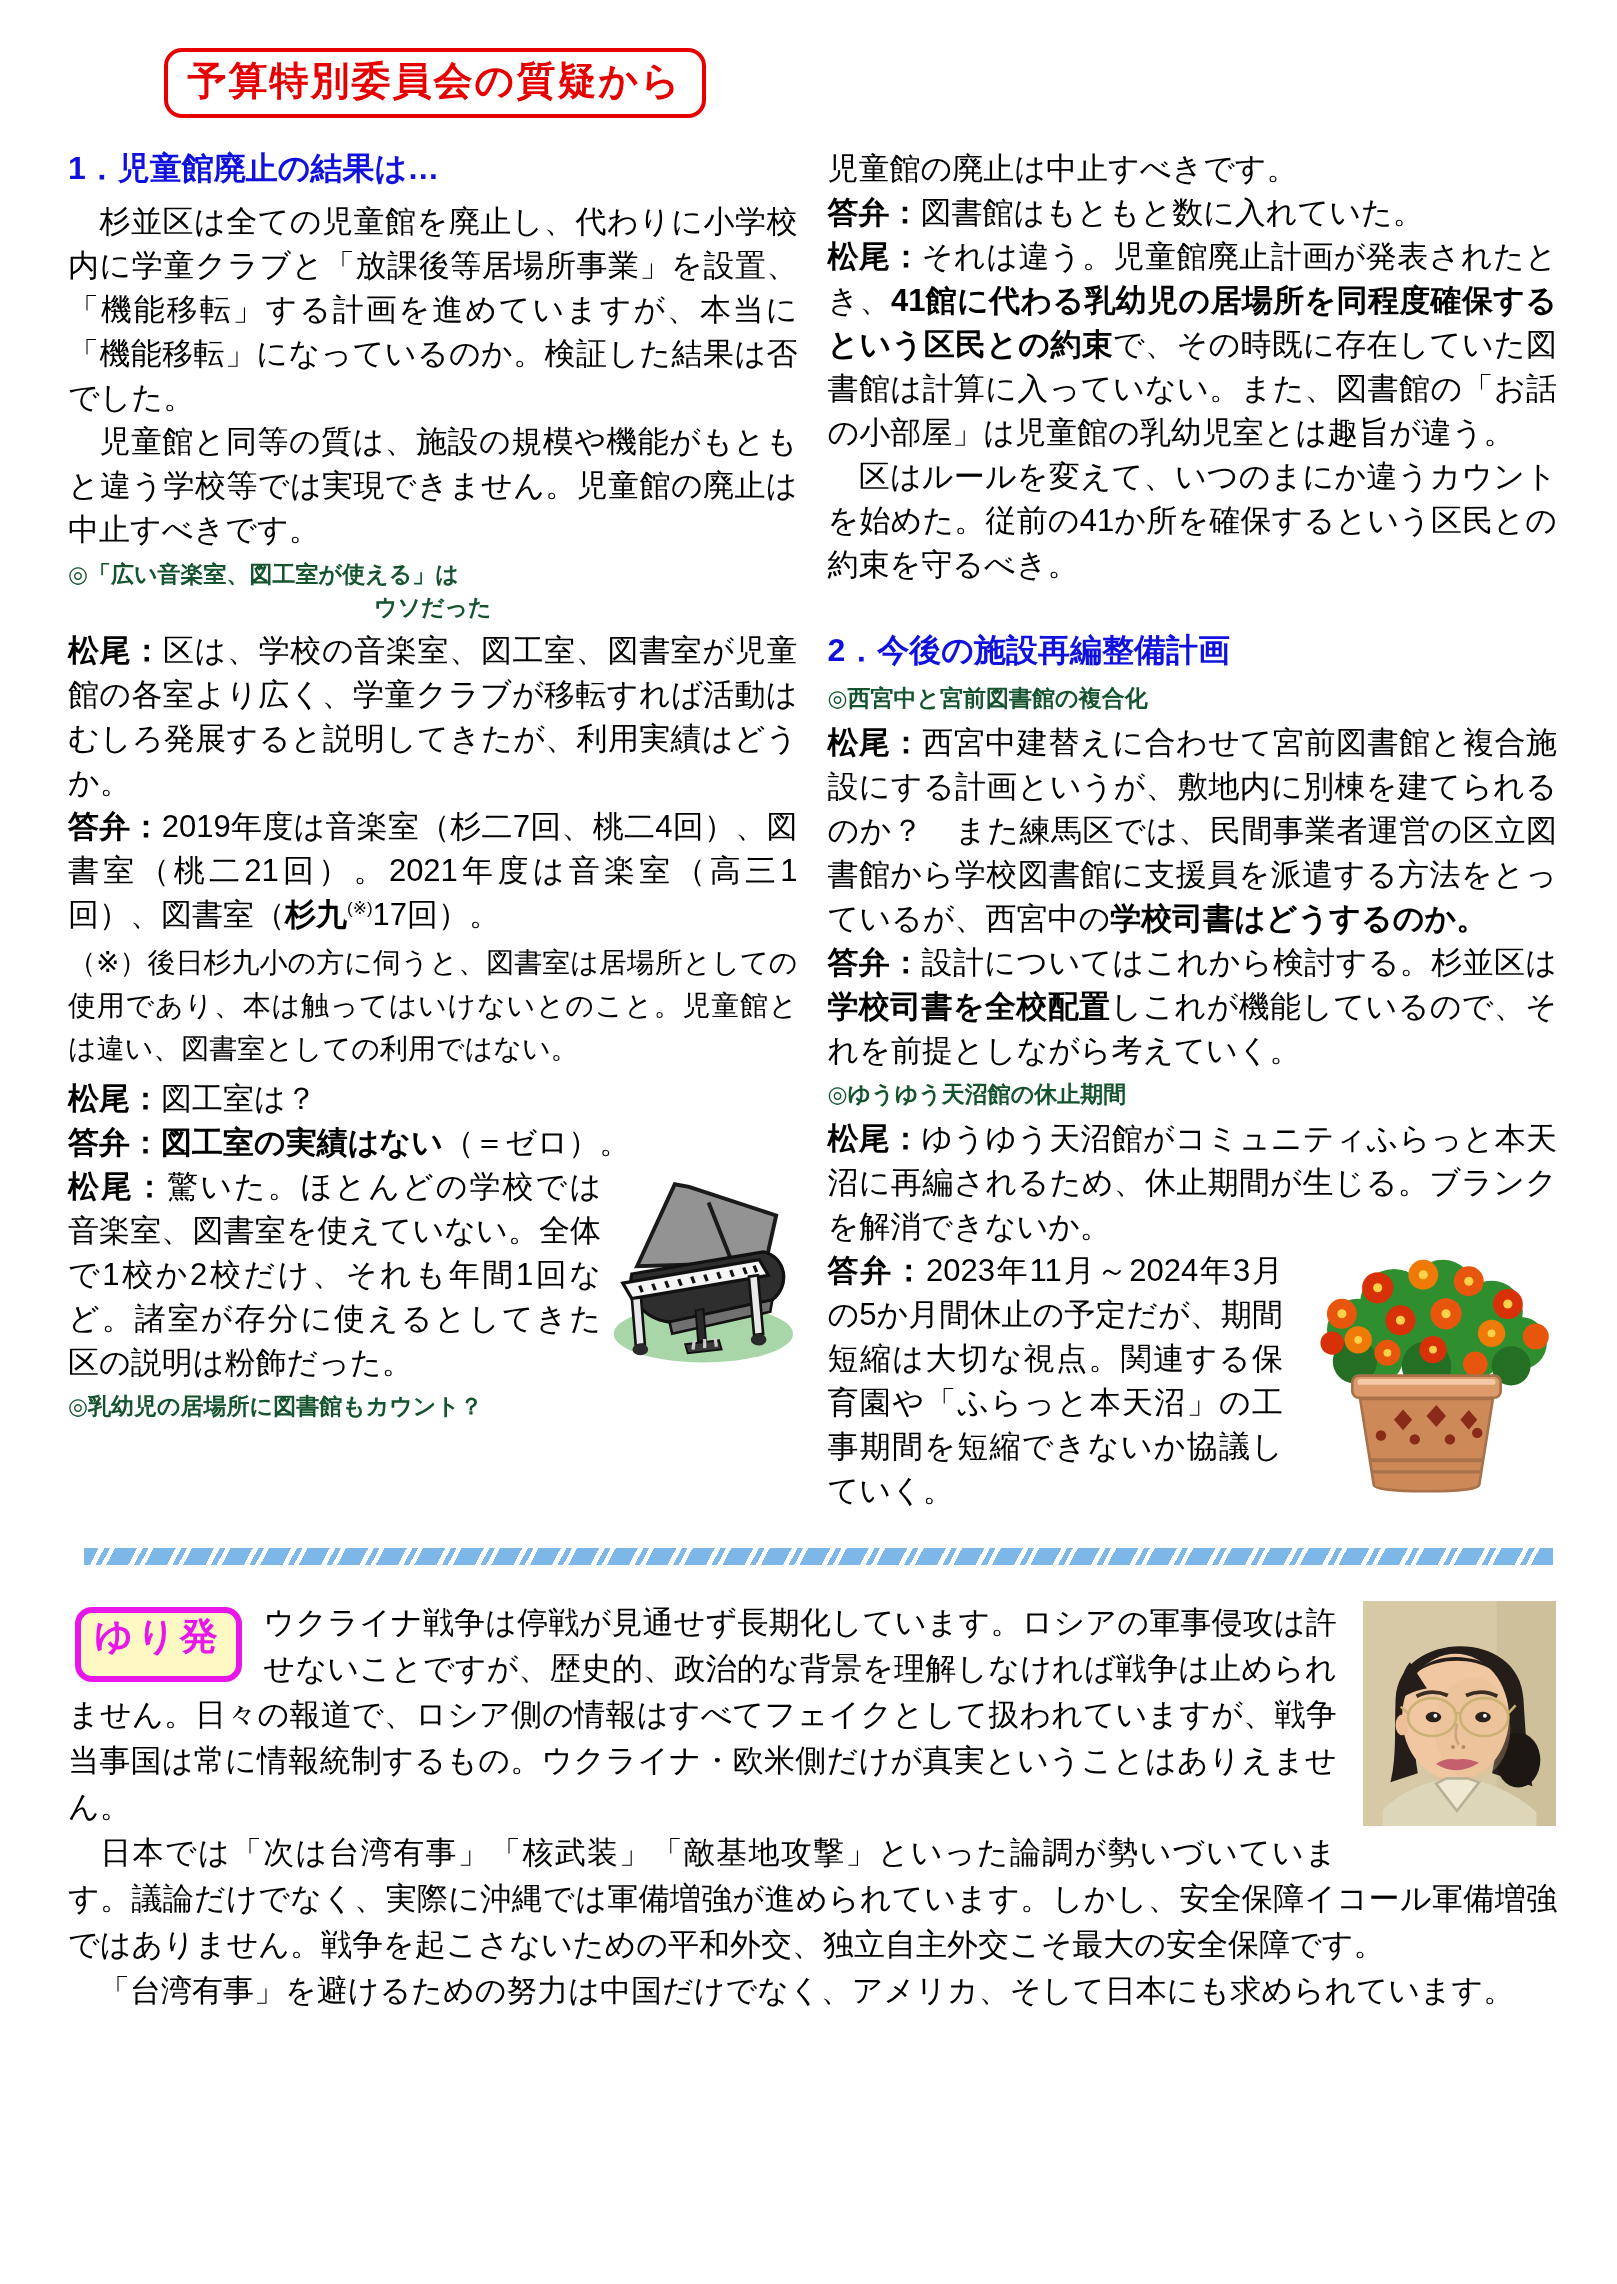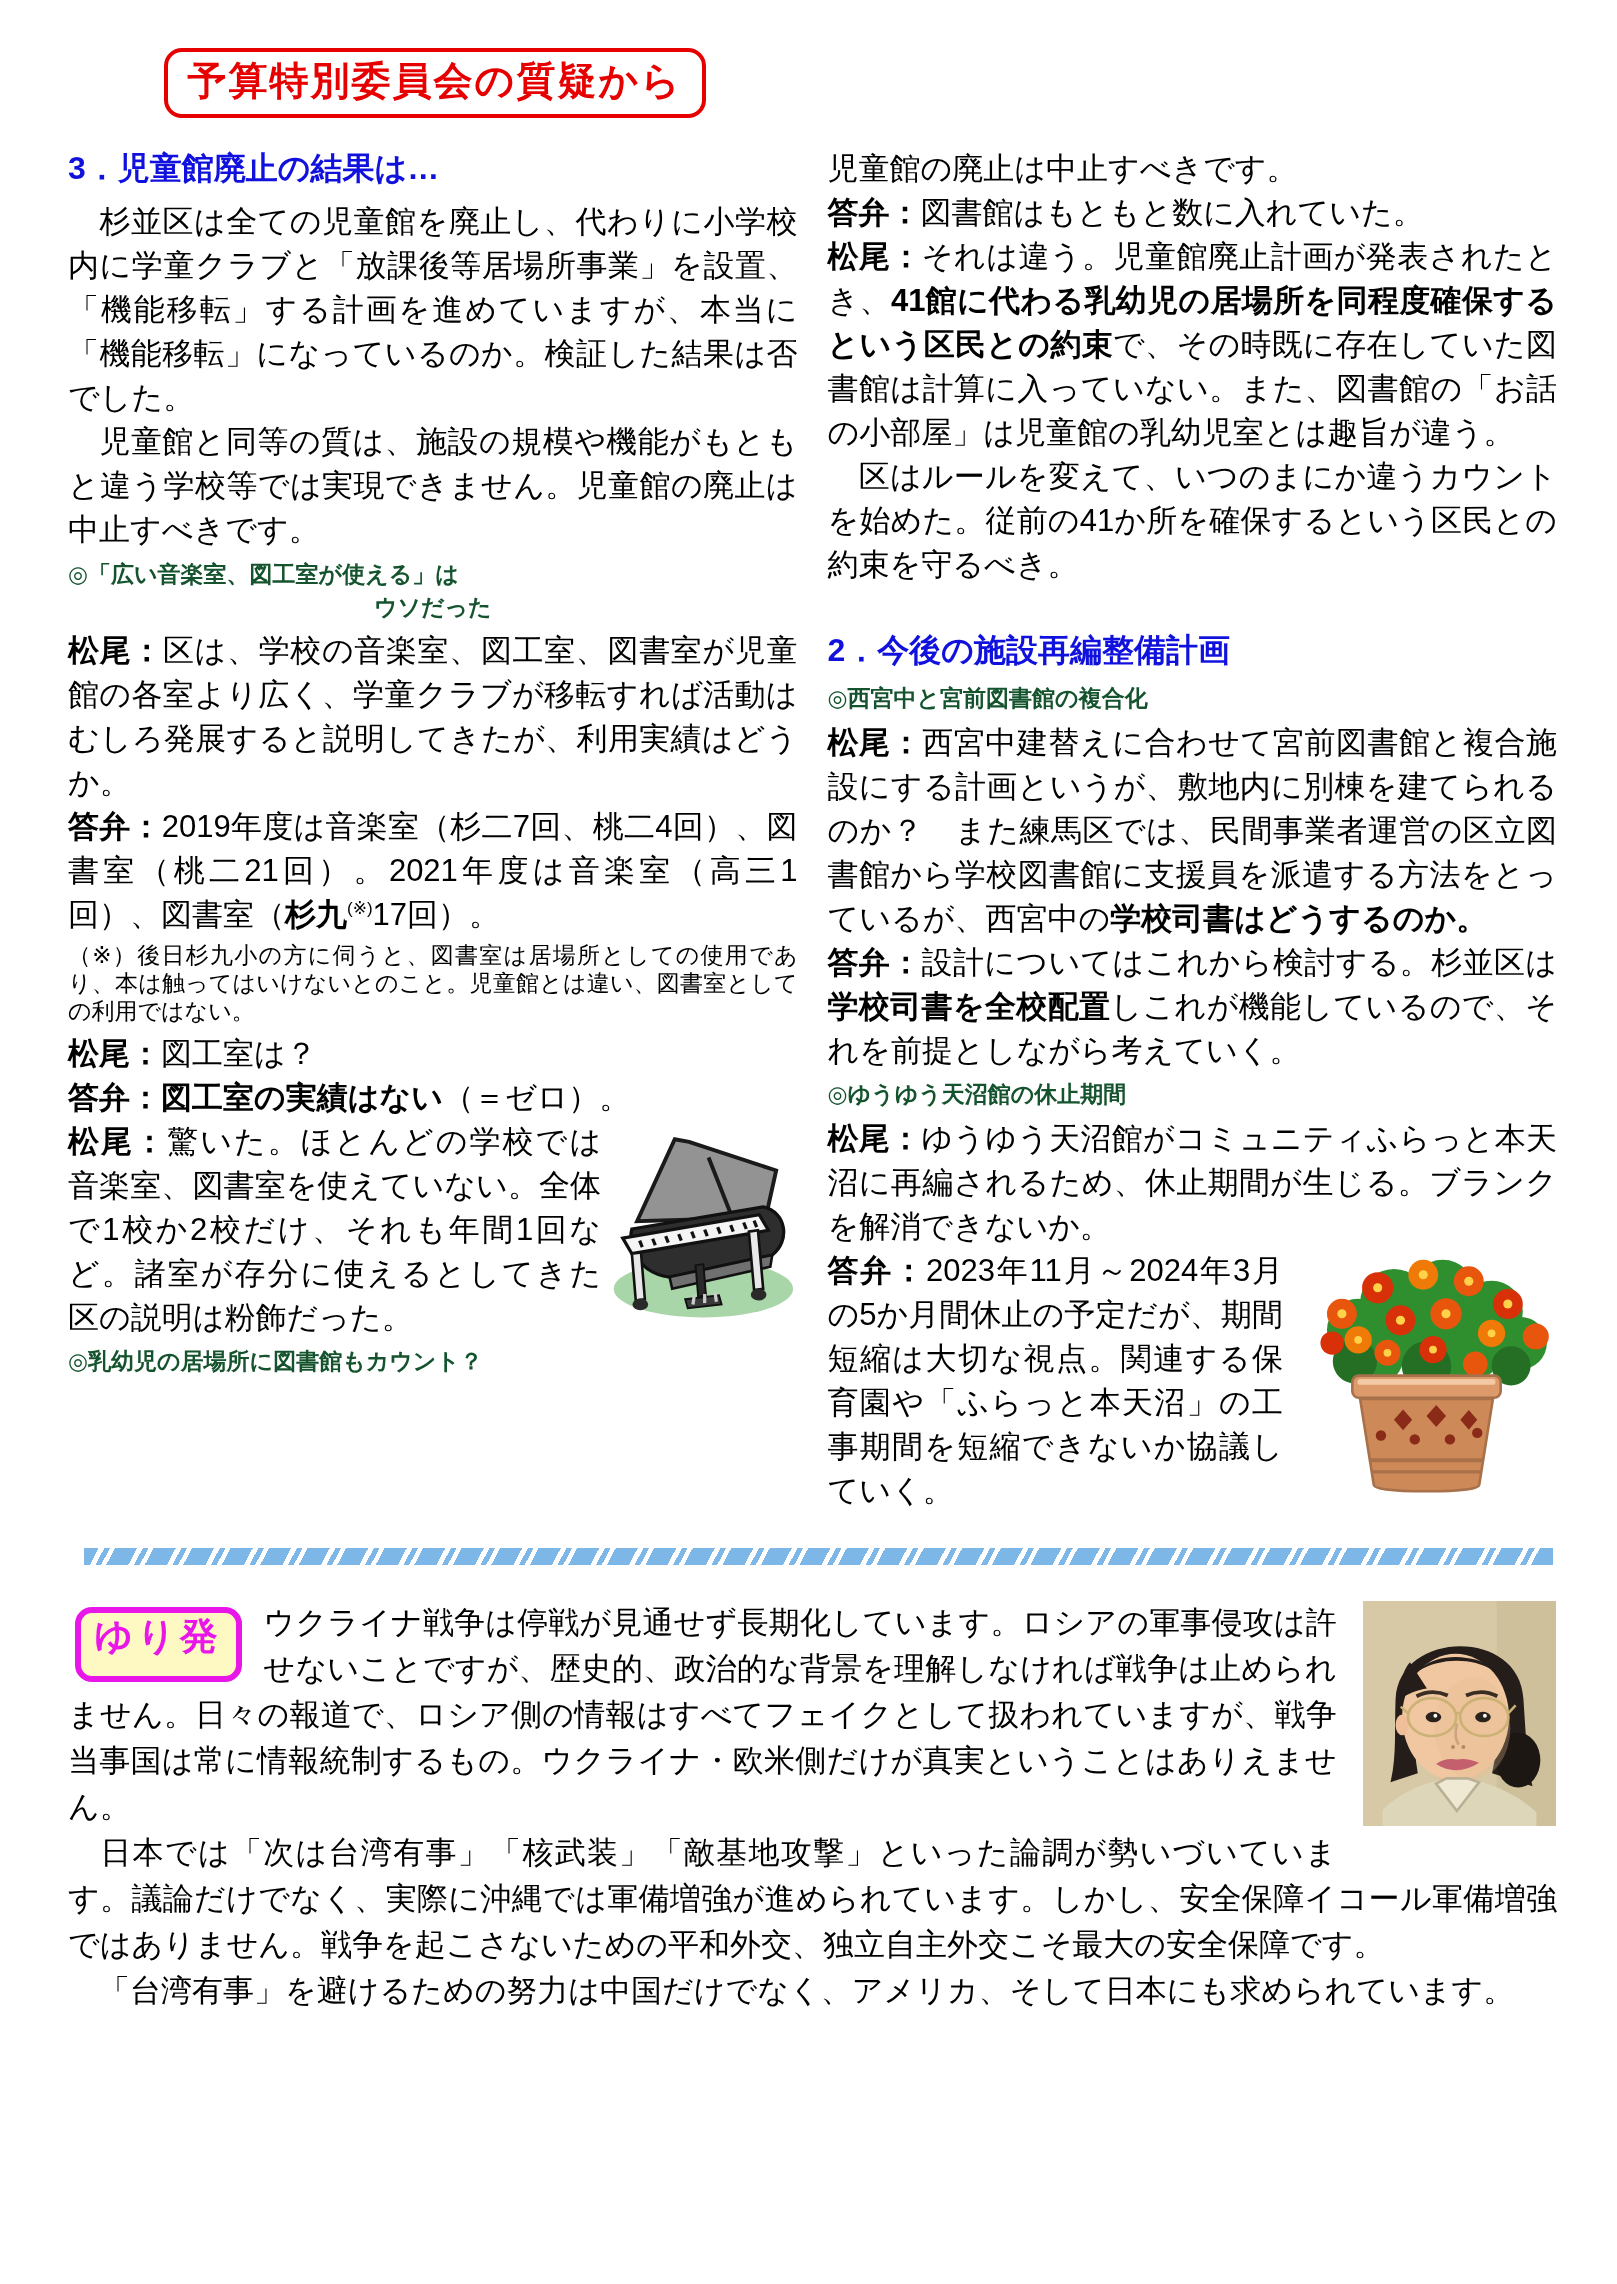--- a/index.html
+++ b/index.html
@@ -17,21 +17,21 @@
     background:#fff;
   }
   .columns{display:flex;gap:30px;margin-top:29px;}
   .col{width:730px;font-size:31px;line-height:44px;text-align:justify;}
   p.body{margin:0;}
   b{font-weight:bold;}
   .h-num{color:#1111dd;font-size:32px;font-weight:bold;margin:0 0 10.4px 0;line-height:1.35;}
   .h-num.gap-top{margin-top:42px;}
   .ko{color:#14532d;font-size:23px;font-weight:bold;margin:5.2px 0 5.2px 0;line-height:1.45;}
   .ko .line2{text-align:center;}
-  .note{font-size:23px;line-height:28px;margin:3.9px 0 6.5px 0;text-align:justify;}
+  .note{font-size:28px;line-height:43px;margin:3.9px 0 6.5px 0;text-align:justify;}
   sup.mark{font-size:17px;vertical-align:super;line-height:0;}
   .piano-wrap{float:right;width:186px;height:195px;margin:5.2px 0 2.6px 10.4px;}
   .flower-wrap{float:right;width:261px;height:244px;margin:3.9px 0 2.6px 13px;}
   .divider{
     height:17.6px;margin:35px 3.9px 0 15.6px;
     background:repeating-linear-gradient(-62deg,
       #7db7e8 0 19.5px,#ffffff 19.5px 24px,#7db7e8 24px 29px,#ffffff 29px 34px);
   }
   .bottom{margin-top:35px;font-size:31px;line-height:46px;text-align:justify;}
   .bottom p.body{margin:0;}
@@ -51,21 +51,21 @@
 <div class="page">
   <div class="inner">
 
     <div class="title-box">
       <span>予算特別委員会の質疑から</span>
     </div>
 
     <div class="columns">
 
       <div class="col">
-        <div class="h-num">3．児童館廃止の結果は…</div>
+        <div class="h-num">1．児童館廃止の結果は…</div>
 
         <p class="body">　杉並区は全ての児童館を廃止し、代わりに小学校内に学童クラブと「放課後等居場所事業」を設置、「機能移転」する計画を進めていますが、本当に「機能移転」になっているのか。検証した結果は否でした。</p>
         <p class="body">　児童館と同等の質は、施設の規模や機能がもともと違う学校等では実現できません。児童館の廃止は中止すべきです。</p>
 
         <div class="ko">
           <div>◎「広い音楽室、図工室が使える」は</div>
           <div class="line2">ウソだった</div>
         </div>
 
         <p class="body"><b>松尾：</b><span>区は、学校の音楽室、図工室、図書室が児童館の各室より広く、学童クラブが移転すれば活動はむしろ発展すると説明してきたが、利用実績はどうか。</span></p>

